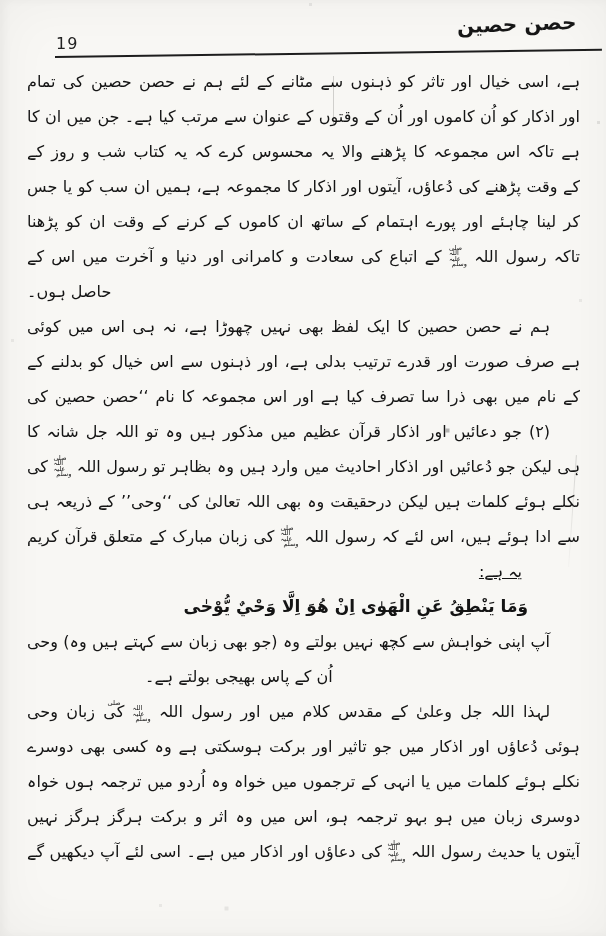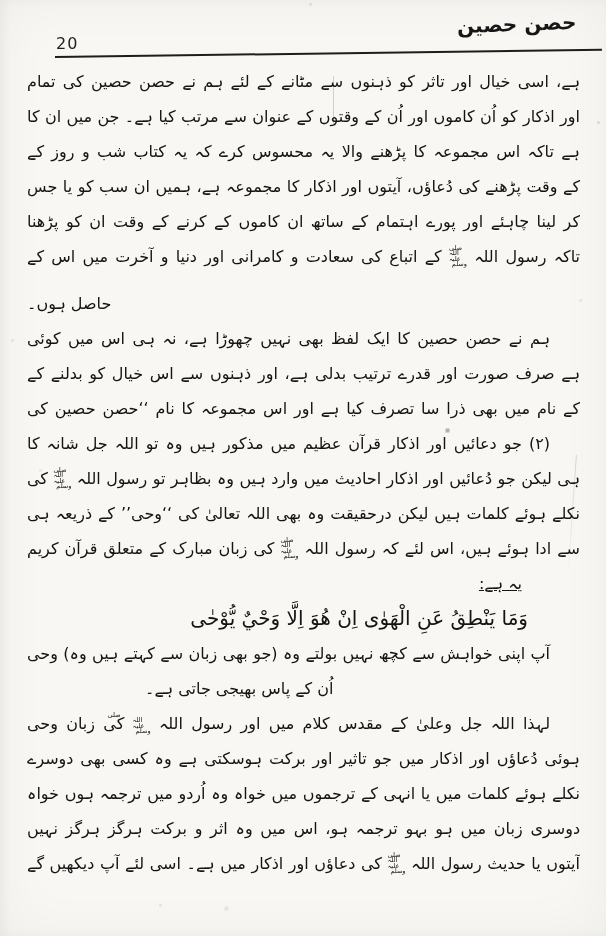--- a/index.html
+++ b/index.html
@@ -25,26 +25,26 @@
   
   .body-text{
     position:absolute;left:27px;right:26px;top:64px;direction:rtl;
     font-size:16px;color:#141414;
   }
   .ln{
     height:35px;line-height:35px;overflow:hidden;
     text-align:justify;text-align-last:justify;
   }
   .ind{text-indent:30px;}
-  .left{text-align:left;text-align-last:left;margin-top:12px;}
+  .left{text-align:left;text-align-last:left;}
   .arb{text-align:left;text-align-last:left;margin-left:-12px;letter-spacing:0.4px;font-size:16.5px;}
   .yh{text-align:right;text-align-last:right;padding-left:0;padding-right:58px;text-decoration:underline;}
   .quote{
-    font-weight:normal;text-align:left;text-align-last:right;
-    padding-right:52px;font-size:20px;
+    font-weight:bold;text-align:left;text-align-last:right;
+    padding-right:52px;font-size:17px;
   }
   .tend{text-align:left;text-align-last:left;padding-left:118px;}
   
   .saw{
     display:inline-block;width:18px;font-size:6.5px;line-height:5.5px;
     text-align:left;vertical-align:-4px;white-space:normal;font-weight:normal;
   }
   
   .crease-1{
     position:absolute;left:572px;top:455px;width:1px;height:112px;
@@ -67,42 +67,42 @@
       12px 340px 0 1px rgba(0,0,0,0.06),
       310px 4px 0 1px rgba(0,0,0,0.07);
   }
 </style>
 </head>
 <body>
 
 <div class="page">
 
   <div class="running-title">حصن حصین</div>
-  <div class="page-number">20</div>
+  <div class="page-number">19</div>
   <div class="header-rule"></div>
 
   <div class="body-text">
     <div class="ln">ہے، اسی خیال اور تاثر کو ذہنوں سے مٹانے کے لئے ہم نے حصن حصین کی تمام دعاؤں، آیتوں</div>
     <div class="ln">اور اذکار کو اُن کاموں اور اُن کے وقتوں کے عنوان سے مرتب کیا ہے۔ جن میں ان کا پڑھنا مطلوب</div>
     <div class="ln">ہے تاکہ اس مجموعہ کا پڑھنے والا یہ محسوس کرے کہ یہ کتاب شب و روز کے مختلف کاموں اور مشغلوں</div>
     <div class="ln">کے وقت پڑھنے کی دُعاؤں، آیتوں اور اذکار کا مجموعہ ہے، ہمیں ان سب کو یا جس قدر ہو سکیں یاد</div>
     <div class="ln">کر لینا چاہئے اور پورے اہتمام کے ساتھ ان کاموں کے کرنے کے وقت ان کو پڑھنا چاہیے</div>
     <div class="ln">تاکہ رسول اللہ <span class="saw">صلی اللہ علیہ وسلم</span> کے اتباع کی سعادت و کامرانی اور دنیا و آخرت میں اس کے ثمرات و برکات</div>
     <div class="ln left">حاصل ہوں۔</div>
     <div class="ln ind">ہم نے حصن حصین کا ایک لفظ بھی نہیں چھوڑا ہے، نہ ہی اس میں کوئی اضافہ یا ترمیم کی</div>
     <div class="ln">ہے صرف صورت اور قدرے ترتیب بدلی ہے، اور ذہنوں سے اس خیال کو بدلنے کے لئے کتاب</div>
     <div class="ln">کے نام میں بھی ذرا سا تصرف کیا ہے اور اس مجموعہ کا نام ‘‘حصن حصین کی دُعائیں’’ رکھا ہے۔ وما</div>
     <div class="ln ind">(۲) جو دعائیں اور اذکار قرآن عظیم میں مذکور ہیں وہ تو اللہ جل شانہ کا مقدس کلام ہیں</div>
     <div class="ln">ہی لیکن جو دُعائیں اور اذکار احادیث میں وارد ہیں وہ بظاہر تو رسول اللہ <span class="saw">صلی اللہ علیہ وسلم</span> کی زبانِ مبارک سے</div>
     <div class="ln">نکلے ہوئے کلمات ہیں لیکن درحقیقت وہ بھی اللہ تعالیٰ کی ‘‘وحی’’ کے ذریعہ ہی آپ کی زبانِ مقدس</div>
     <div class="ln">سے ادا ہوئے ہیں، اس لئے کہ رسول اللہ <span class="saw">صلی اللہ علیہ وسلم</span> کی زبان مبارک کے متعلق قرآن کریم کی شہادت</div>
     <div class="ln yh">یہ ہے:</div>
     <div class="ln quote">وَمَا يَنْطِقُ عَنِ الْهَوٰى اِنْ هُوَ اِلَّا وَحْيٌ يُّوْحٰى</div>
     <div class="ln ind">آپ اپنی خواہش سے کچھ نہیں بولتے وہ (جو بھی زبان سے کہتے ہیں وہ) وحی ہے جو</div>
-    <div class="ln tend">اُن کے پاس بھیجی جاتی ہے۔</div>
+    <div class="ln tend">اُن کے پاس بھیجی بولتے ہے۔</div>
     <div class="ln ind">لہذا اللہ جل وعلیٰ کے مقدس کلام میں اور رسول اللہ <span class="saw">صلی اللہ علیہ وسلم</span> کی زبان وحی ترجمان سے نکلی</div>
     <div class="ln">ہوئی دُعاؤں اور اذکار میں جو تاثیر اور برکت ہوسکتی ہے وہ کسی بھی دوسرے شخص کی زبان سے</div>
     <div class="ln">نکلے ہوئے کلمات میں یا انہی کے ترجموں میں خواہ وہ اُردو میں ترجمہ ہوں خواہ فارسی یا کسی بھی</div>
     <div class="ln">دوسری زبان میں ہو بہو ترجمہ ہو، اس میں وہ اثر و برکت ہرگز ہرگز نہیں ہوسکتی جو قرآن کریم کی</div>
     <div class="ln">آیتوں یا حدیث رسول اللہ <span class="saw">صلی اللہ علیہ وسلم</span> کی دعاؤں اور اذکار میں ہے۔ اسی لئے آپ دیکھیں گے کہ صحابہ</div>
   </div>
 
   <div class="crease-1"></div>
   <div class="crease-2"></div>
   <div class="speckles"></div>

